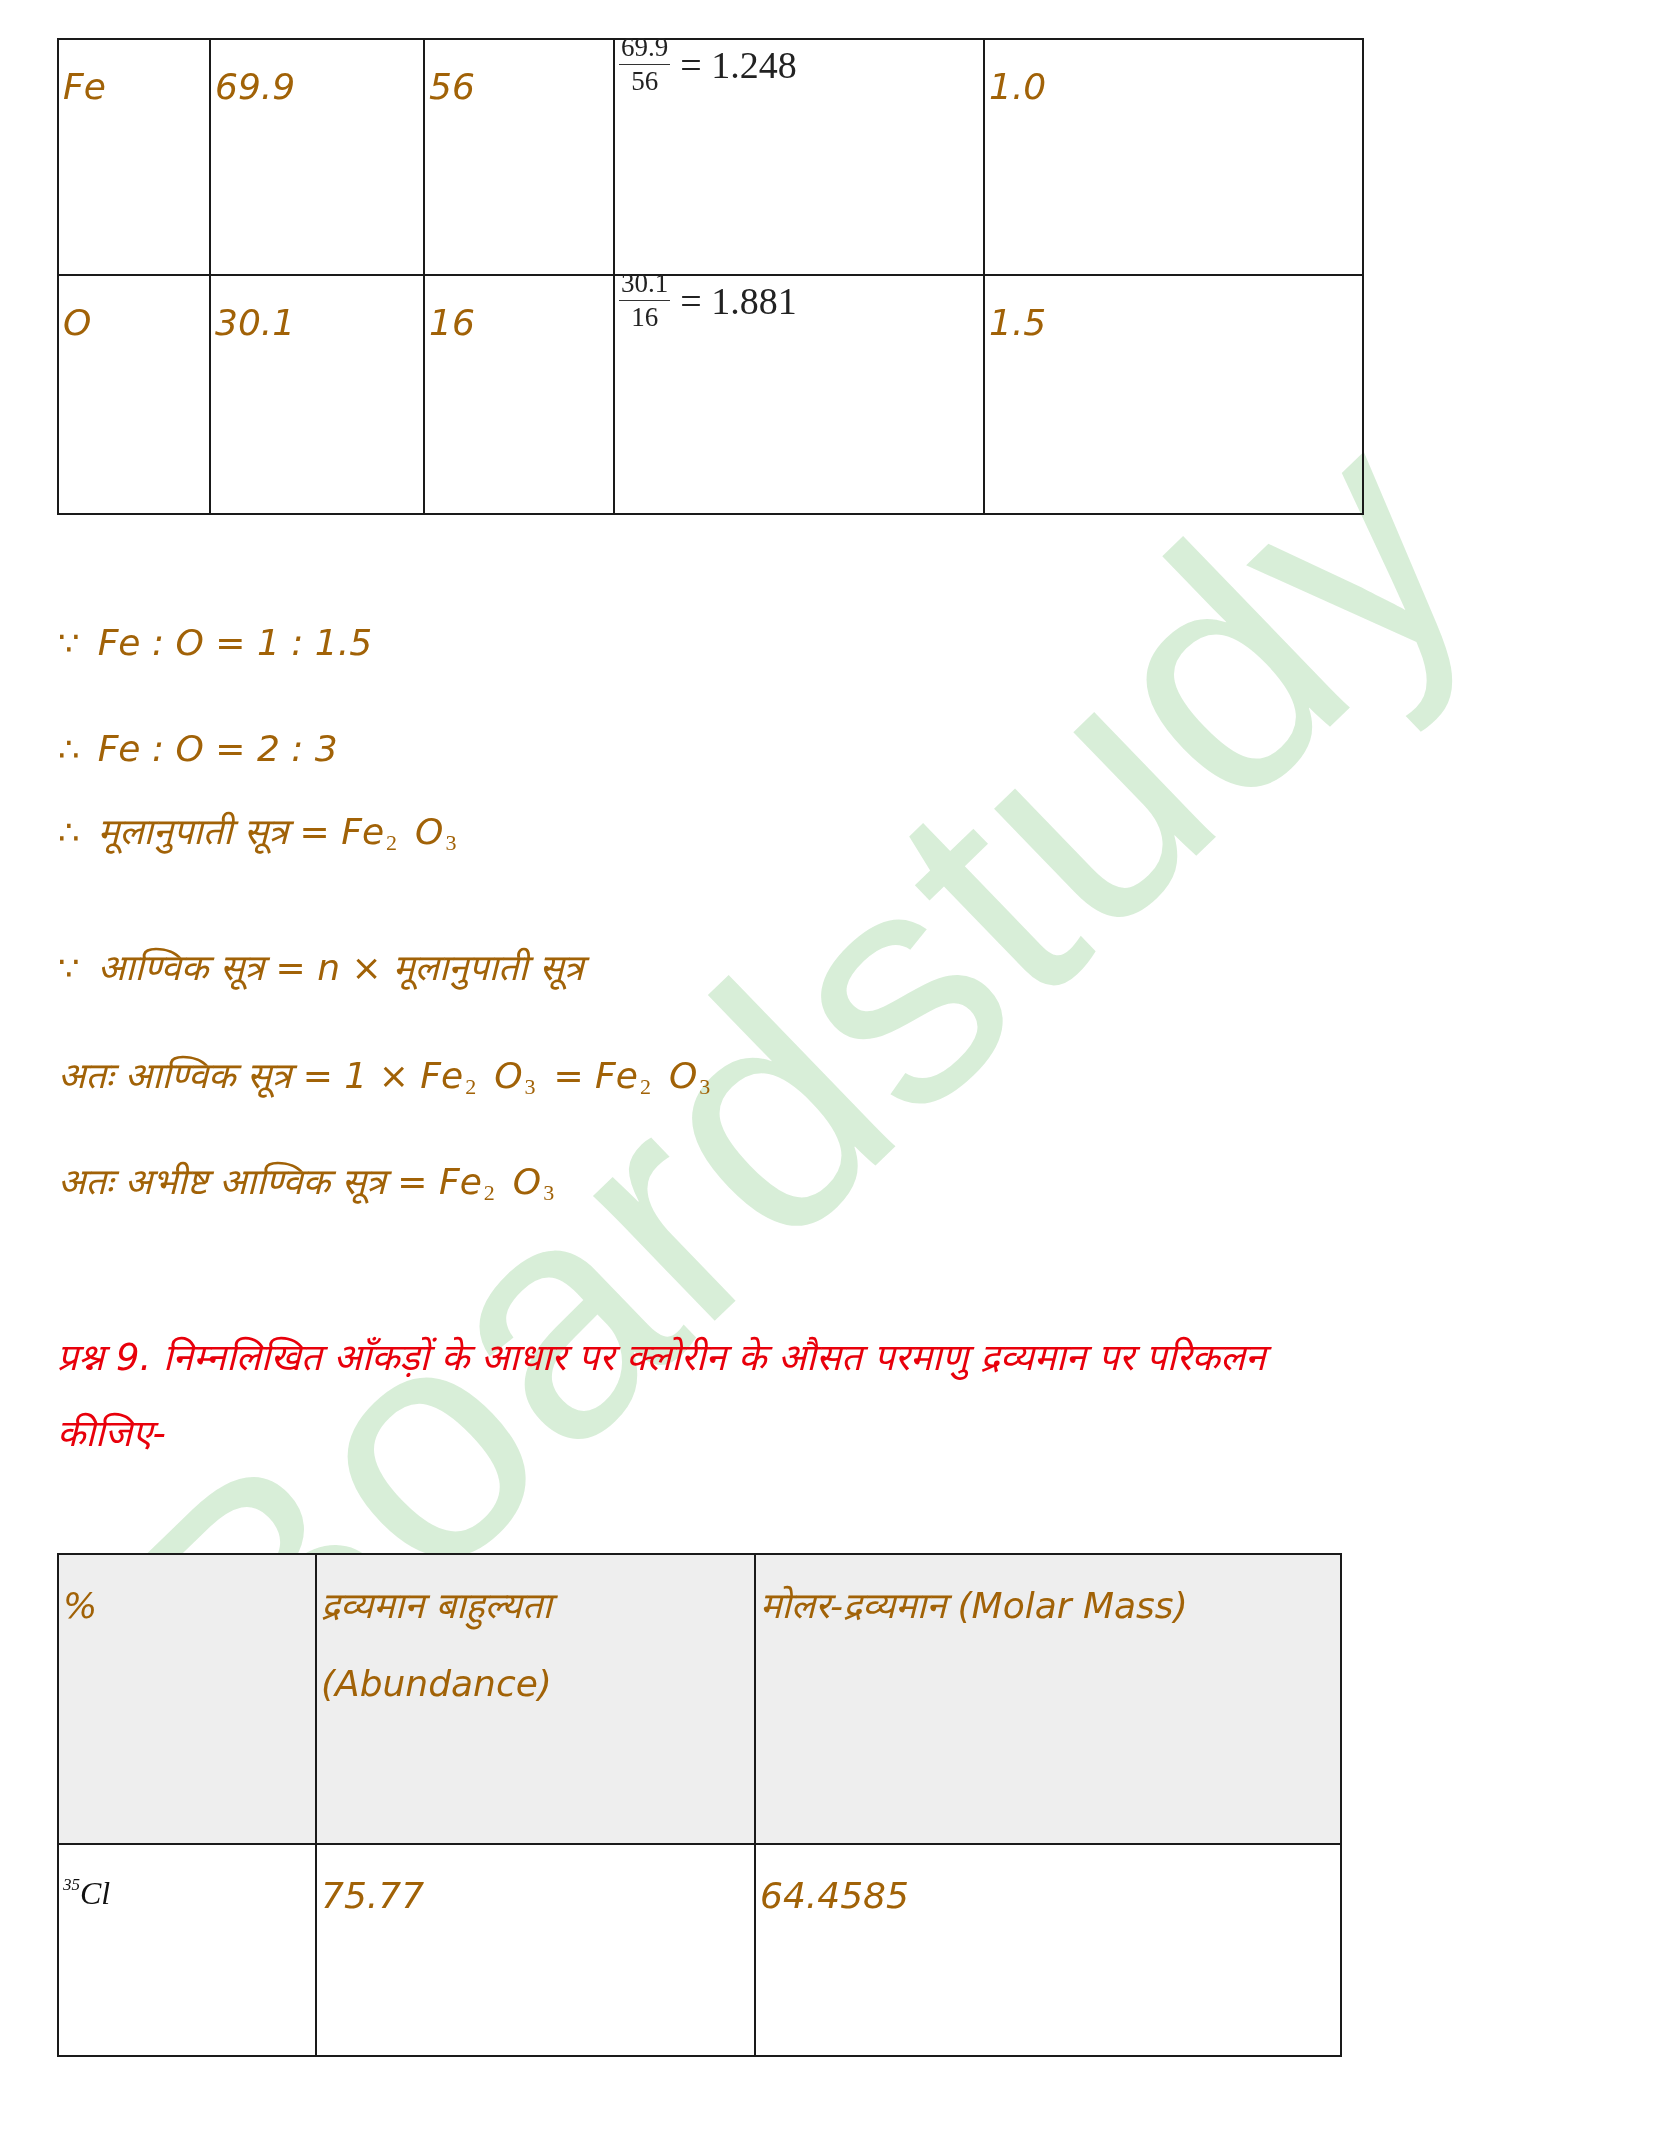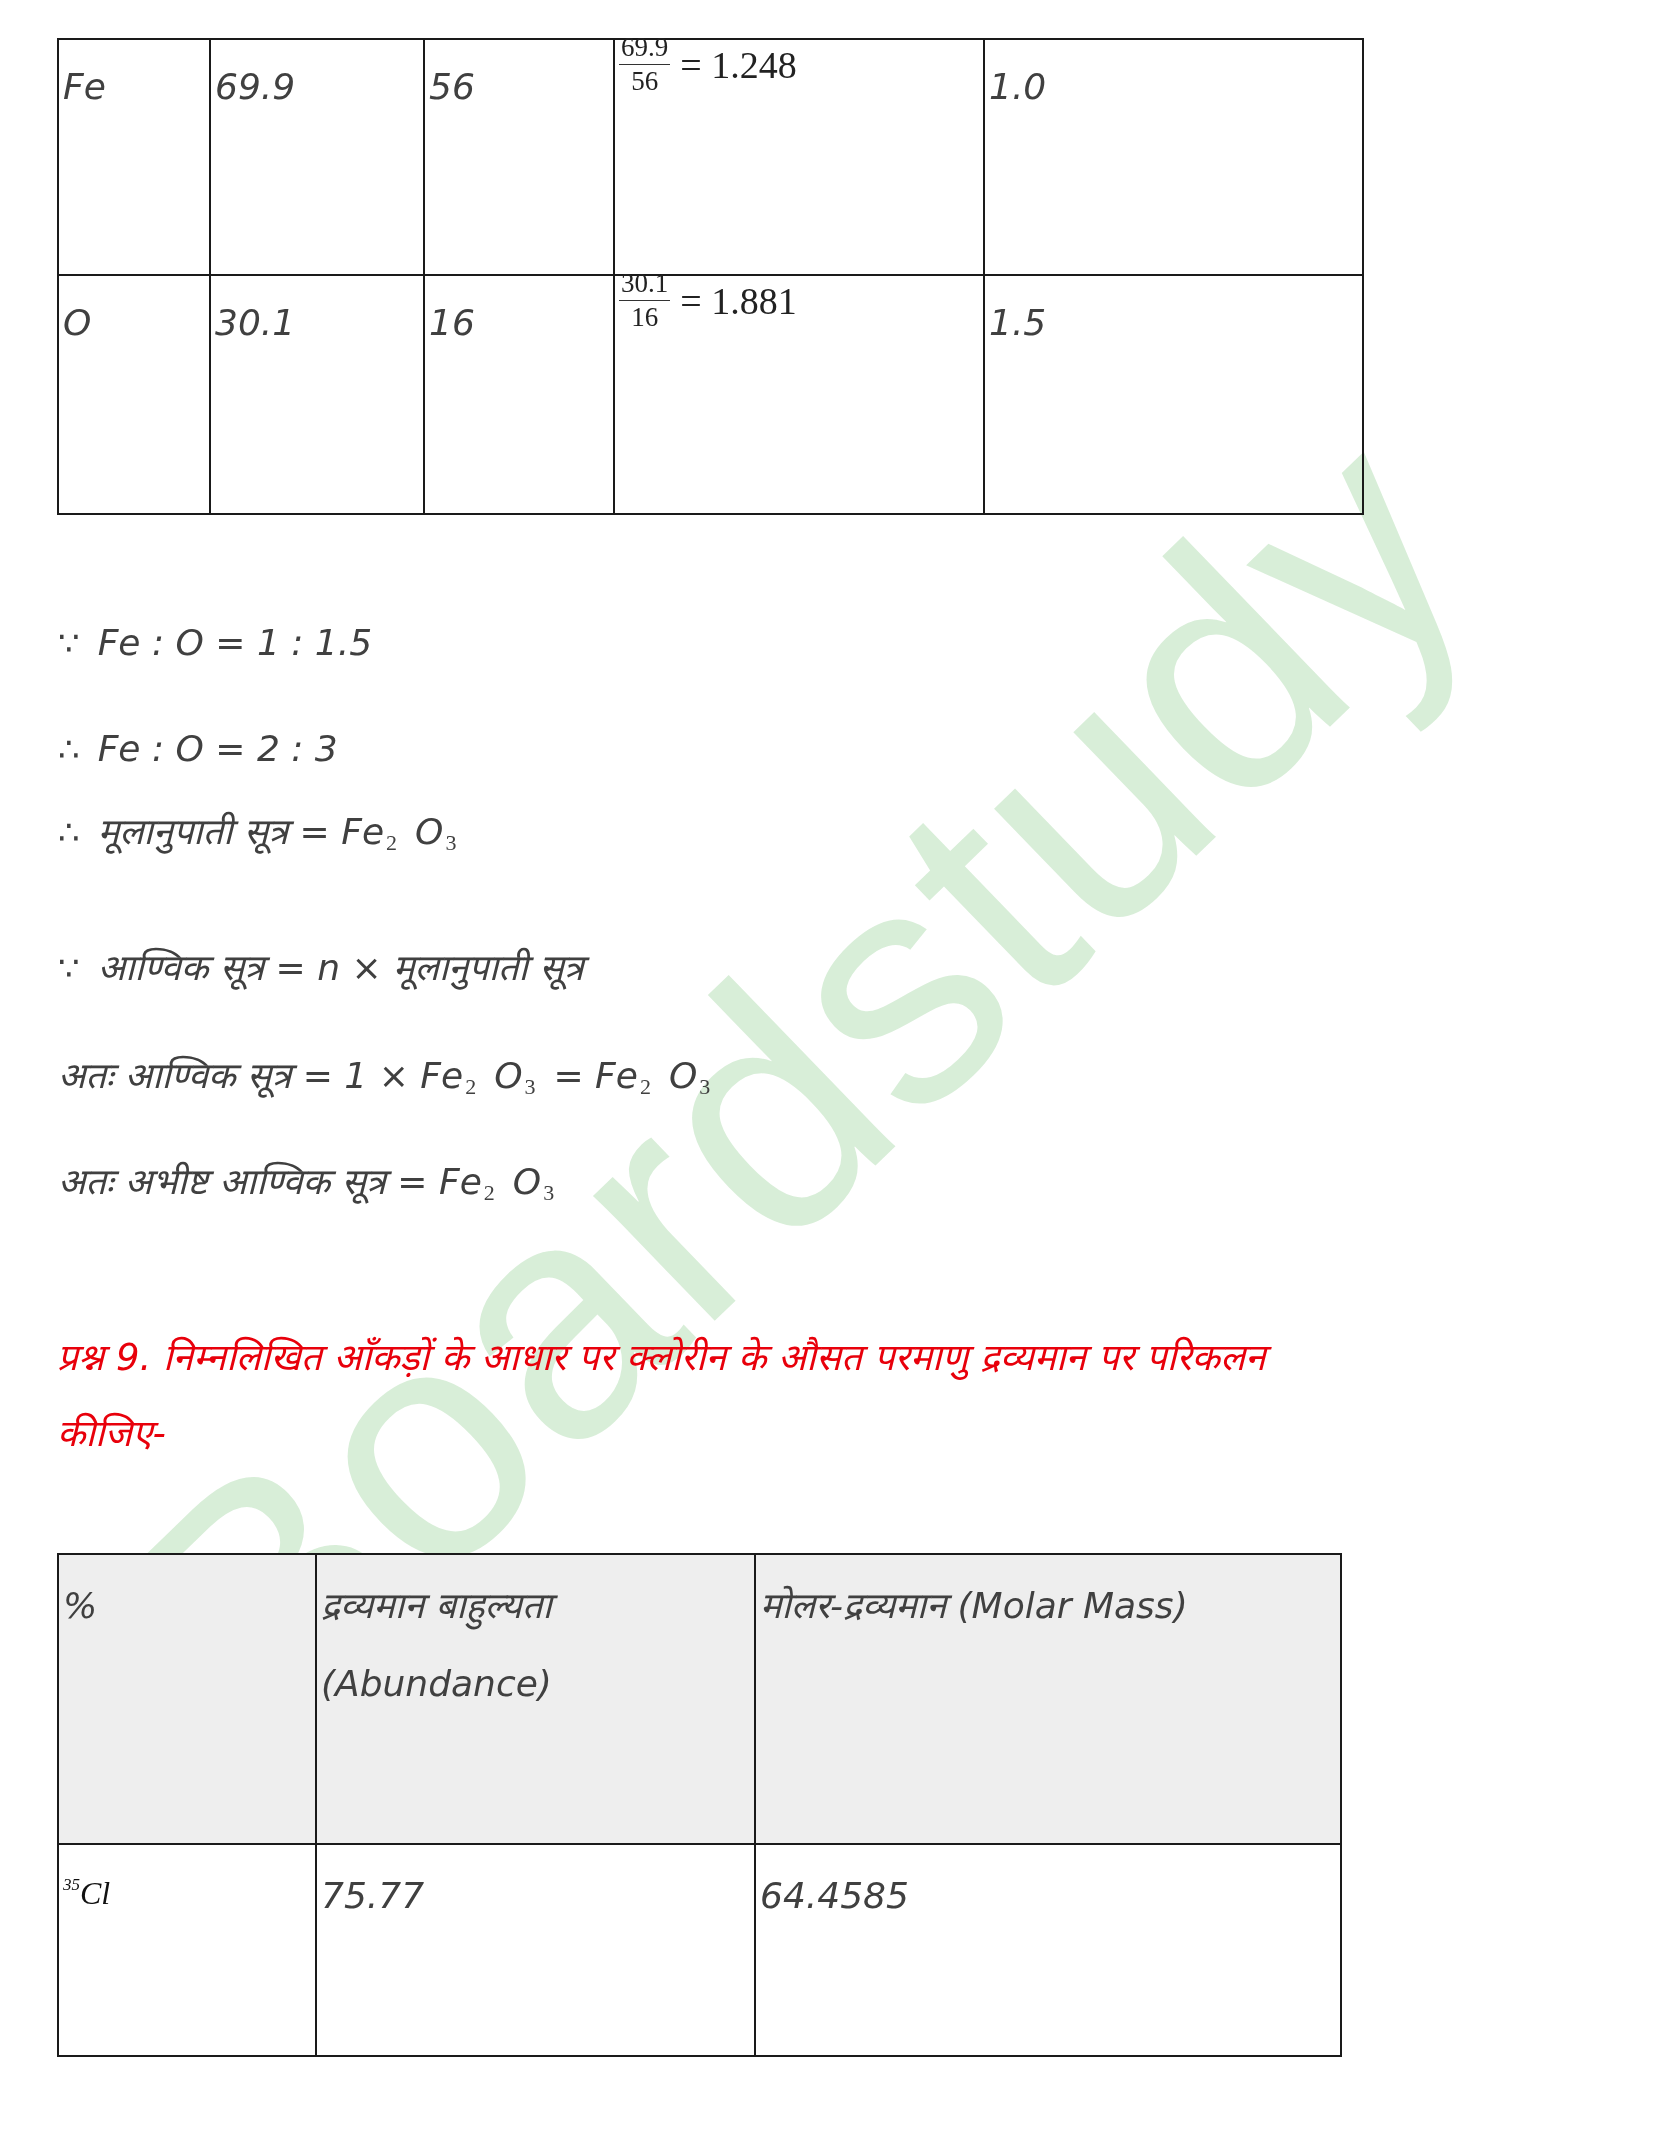--- a/index.html
+++ b/index.html
@@ -12,21 +12,21 @@
       height: 2145px;
       position: relative;
       overflow: hidden;
       font-family: "DejaVu Sans", sans-serif;
       color: #111111;
     }
     .hand {
       font-family: "DejaVu Sans", sans-serif;
       font-style: italic;
       font-size: 36px;
-      color: #404040;
+      color: #a16207;
     }
     .serif {
       font-family: "Liberation Serif", "DejaVu Serif", serif;
       color: #222222;
     }
 
     
     .watermark {
       position: absolute;
       left: 800px;

